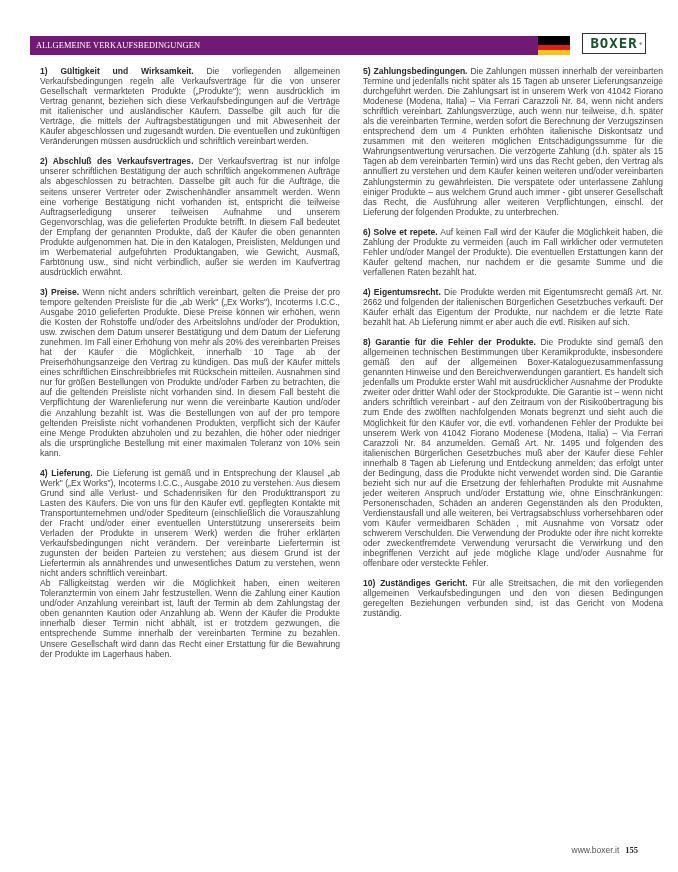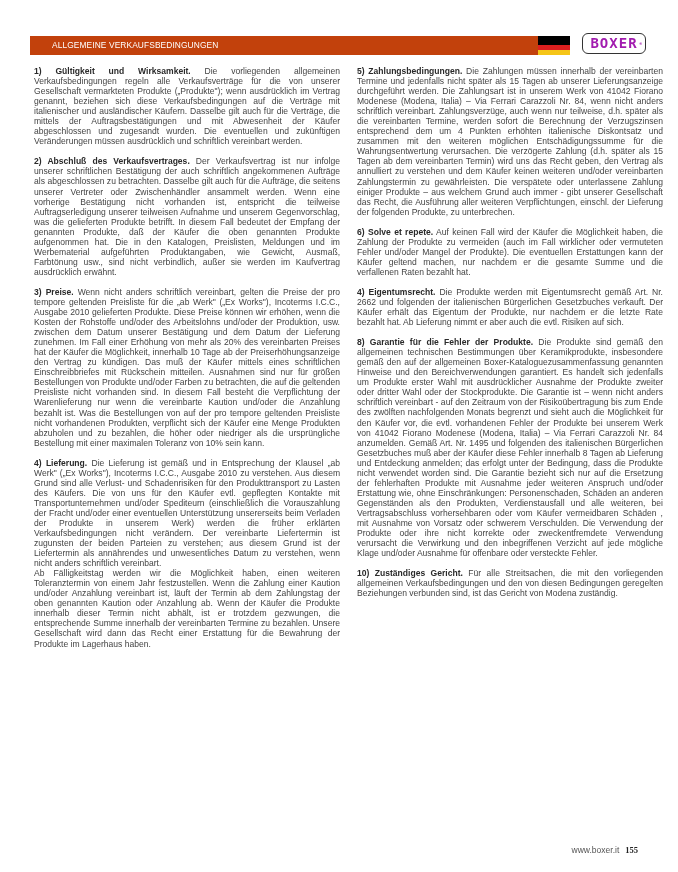--- a/index.html
+++ b/index.html
@@ -14,27 +14,27 @@
       overflow: hidden;
       font-family: "Liberation Sans", "DejaVu Sans", sans-serif;
       color: #3a3a3a;
     }
     .header-bar {
       position: absolute;
       left: 30px;
       top: 36px;
       width: 508px;
       height: 19px;
-      background: #c2410c;
+      background: #701a75;
       color: #ffffff;
-      font-family: Liberation Sans, sans-serif;
+      font-family: Liberation Serif, serif;
       font-size: 8.4px;
       letter-spacing: 0.1px;
       line-height: 19px;
-      padding-left: 22px;
+      padding-left: 6px;
       box-sizing: border-box;
       text-transform: uppercase;
     }
     .header-bar-tail {
       position: absolute;
       left: 538px;
       top: 36px;
       width: 32px;
       height: 4px;
       background: #000000;
@@ -49,28 +49,28 @@
       flex-direction: column;
     }
     .flag span { flex: 1; display: block; }
     .logo {
       position: absolute;
       left: 582px;
       top: 33px;
       width: 64px;
       height: 21px;
       border: 1.5px solid #333;
-      border-radius: 6px;
+      border-radius: 0;
       box-sizing: border-box;
       font-family: "DejaVu Sans Mono", "Liberation Mono", monospace;
       font-weight: bold;
       font-size: 14px;
       line-height: 18px;
       text-align: center;
-      color: #a21caf;
+      color: #14532d;
       letter-spacing: 1px;
     }
     .logo sup {
       font-size: 4px;
       position: absolute;
       right: 2px;
       top: 1px;
     }
     .column {
       position: absolute;
@@ -80,21 +80,21 @@
       line-height: 10.05px;
       text-align: justify;
       hyphens: manual;
       font-family: "Liberation Sans", "DejaVu Sans", sans-serif;
       font-stretch: condensed;
       color: #444444;
     }
     .col-left { left: 34px; }
     .col-right { left: 357px; }
     .clause {
-      margin: 0 0 10px 0;
+      margin: 0 0 10px 6px;
     }
     .clause-title {
       font-weight: bold;
       color: #2a2a2a;
     }
     .footer {
       position: absolute;
       right: 40px;
       top: 845px;
       font-size: 8.5px;

